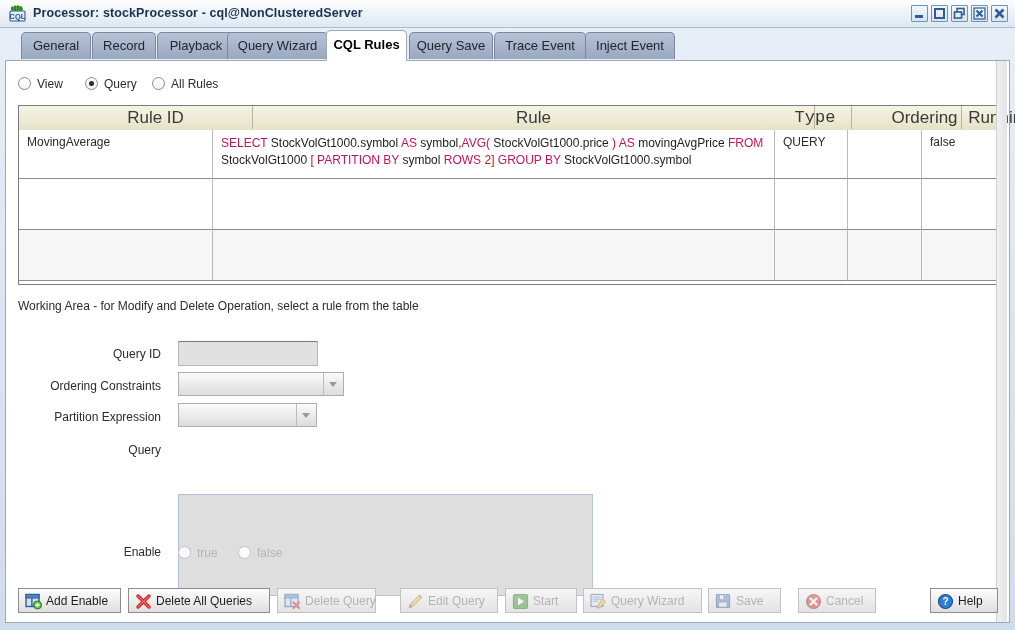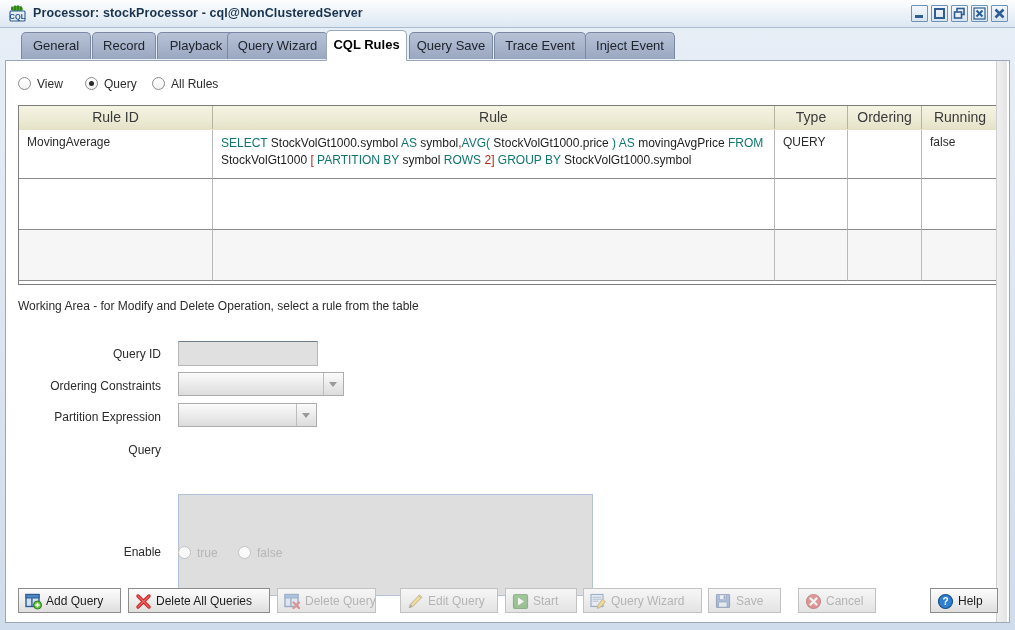--- a/index.html
+++ b/index.html
@@ -80,38 +80,38 @@
     position:absolute;left:12px;top:44px;width:981px;height:180px;
     border:1px solid #7d7d7d;box-sizing:border-box;background:#fff;
   }
   #thead{
     position:absolute;left:0;top:0;width:979px;height:24px;
     background:linear-gradient(to bottom,#f5f3e2 0%,#eeecd7 50%,#e4e1c6 100%);
     border-bottom:1px solid #8c8c7a;
   }
   .th{
     position:absolute;top:0;height:23px;line-height:23px;
-    font-size:14px;color:#3a3a3a;text-align:center;
+    font-size:17px;color:#3a3a3a;text-align:center;
     border-right:1px solid #b6b4a0;box-sizing:border-box;
-    cursor:pointer;overflow:hidden;white-space:nowrap;
+    cursor:pointer;overflow:hidden;white-space:nowrap;margin-left:40px;
   }
   .th:last-child{border-right:none;}
   .trow{position:absolute;left:0;width:979px;}
   .trow.r0{top:24px;height:49px;background:#ffffff;}
   .trow.r1{top:73px;height:51px;background:#ffffff;}
   .trow.r2{top:124px;height:51px;background:#f6f6f6;}
   .tcell{
     position:absolute;top:0;height:100%;
     border-right:1px solid #b9b9b9;border-bottom:1px solid #8c8c8c;
     box-sizing:border-box;font-size:12px;color:#2b2b2b;
     padding:5px 6px 0 8px;overflow:hidden;
   }
   .tcell:last-child{border-right:none;}
   .sqltext{font-size:12px;line-height:17px;color:#1d1d1d;word-wrap:break-word;}
-  .kw{color:#0f766e;}
+  .kw{color:#be185d;}
   .br{color:#b32a12;}
   .pn{color:#b32a12;}
   .cm{color:#8b1a0c;}
   
   #wa-label{position:absolute;left:12px;top:238px;font-size:12px;color:#2b2b2b;}
   .flabel{position:absolute;text-align:right;font-size:12px;color:#2b2b2b;}
   .ftext{
     position:absolute;background:#e0e0e0;
     border:1px solid #b7b7b7;border-top:1px solid #6f7d8c;
     box-sizing:border-box;
@@ -228,21 +228,21 @@
       <div class="radio-item" style="left:134px;">
         <span class="radio-dot"></span>
         <span class="radio-lbl">All Rules</span>
       </div>
     </div>
 
     <div id="table">
       <div id="thead">
         <div class="th" style="left:0px;width:194px;">Rule ID</div>
         <div class="th" style="left:194px;width:562px;">Rule</div>
-        <div class="th" style="left:756px;width:73px;">Type</div>
+        <div class="th" style="left:720px;width:73px;font-family:Liberation Mono, monospace;">Type</div>
         <div class="th" style="left:829px;width:74px;">Ordering</div>
         <div class="th" style="left:903px;width:76px;">Running</div>
       </div>
 
       <div class="trow r0">
         <div class="tcell" style="left:0px;width:194px;">MovingAverage</div>
         <div class="tcell" style="left:194px;width:562px;">
           <div class="sqltext"><span class="kw">SELECT</span> StockVolGt1000.symbol <span class="kw">AS</span> symbol<span class="cm">,</span><span class="kw">AVG(</span> StockVolGt1000.price <span class="kw">)</span> <span class="kw">AS</span> movingAvgPrice <span class="kw">FROM</span> StockVolGt1000 <span class="br">[</span> <span class="kw">PARTITION BY</span> symbol <span class="kw">ROWS</span> <span class="pn">2]</span> <span class="kw">GROUP BY</span> StockVolGt1000.symbol</div>
         </div>
         <div class="tcell" style="left:756px;width:73px;">QUERY</div>
@@ -301,21 +301,21 @@
   <div class="btn" style="left:18px;width:103px;">
     <span class="bi">
       <svg width="17" height="17" viewBox="0 0 17 17">
         <rect x="1" y="1.5" width="13" height="12" fill="#cfe0f2" stroke="#2d5d93" stroke-width="1.4"></rect>
         <rect x="1" y="1.5" width="13" height="3.5" fill="#4f86bf" stroke="#2d5d93" stroke-width="1"></rect>
         <rect x="6.2" y="5.2" width="1.4" height="8" fill="#2d5d93"></rect>
         <circle cx="12.5" cy="12" r="4" fill="#5cc43a" stroke="#2f7a1c" stroke-width="1"></circle>
         <path d="M12.5 9.8v4.4M10.3 12h4.4" stroke="#ffffff" stroke-width="1.5"></path>
       </svg>
     </span>
-    <span class="bl">Add Query</span>
+    <span class="bl">Add Enable</span>
   </div>
 
   <div class="btn" style="left:128px;width:142px;">
     <span class="bi">
       <svg width="17" height="17" viewBox="0 0 17 17">
         <path d="M3 3 L14 14 M14 3 L3 14" stroke="#cc2020" stroke-width="3.4" stroke-linecap="round"></path>
         <path d="M3 3 L14 14 M14 3 L3 14" stroke="#f06a6a" stroke-width="1.2" stroke-linecap="round"></path>
       </svg>
     </span>
     <span class="bl">Delete All Queries</span>

